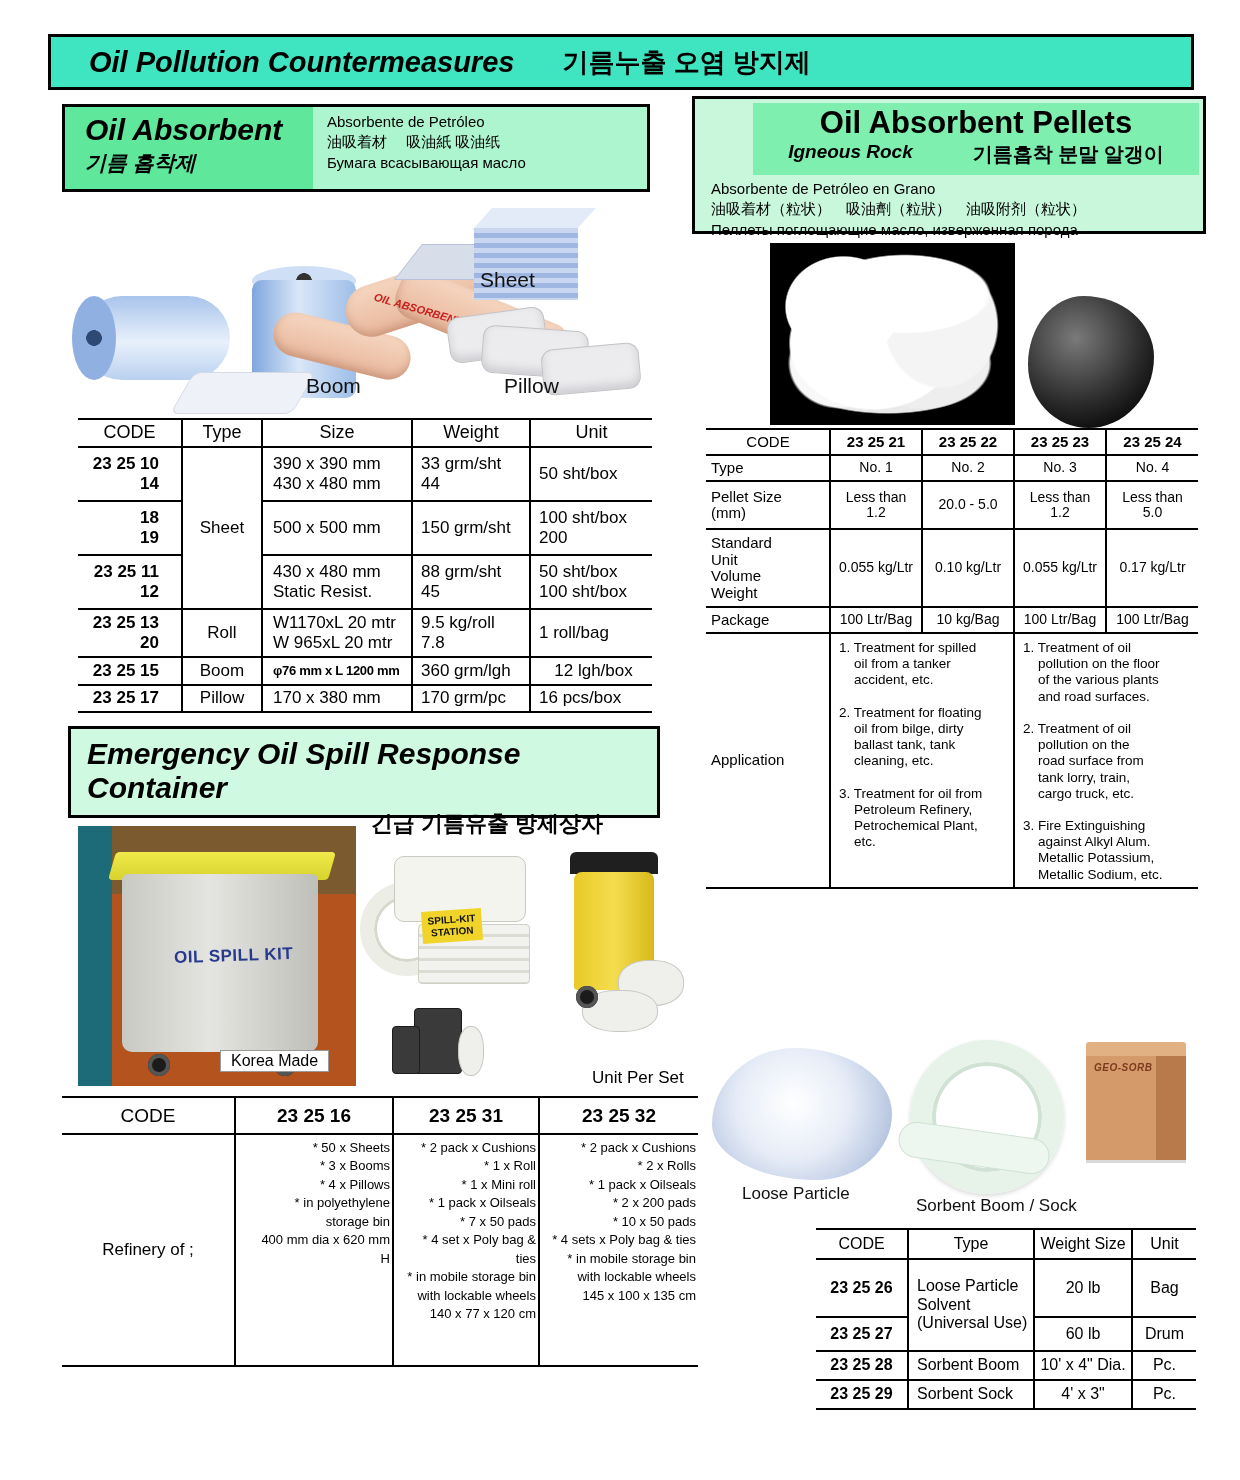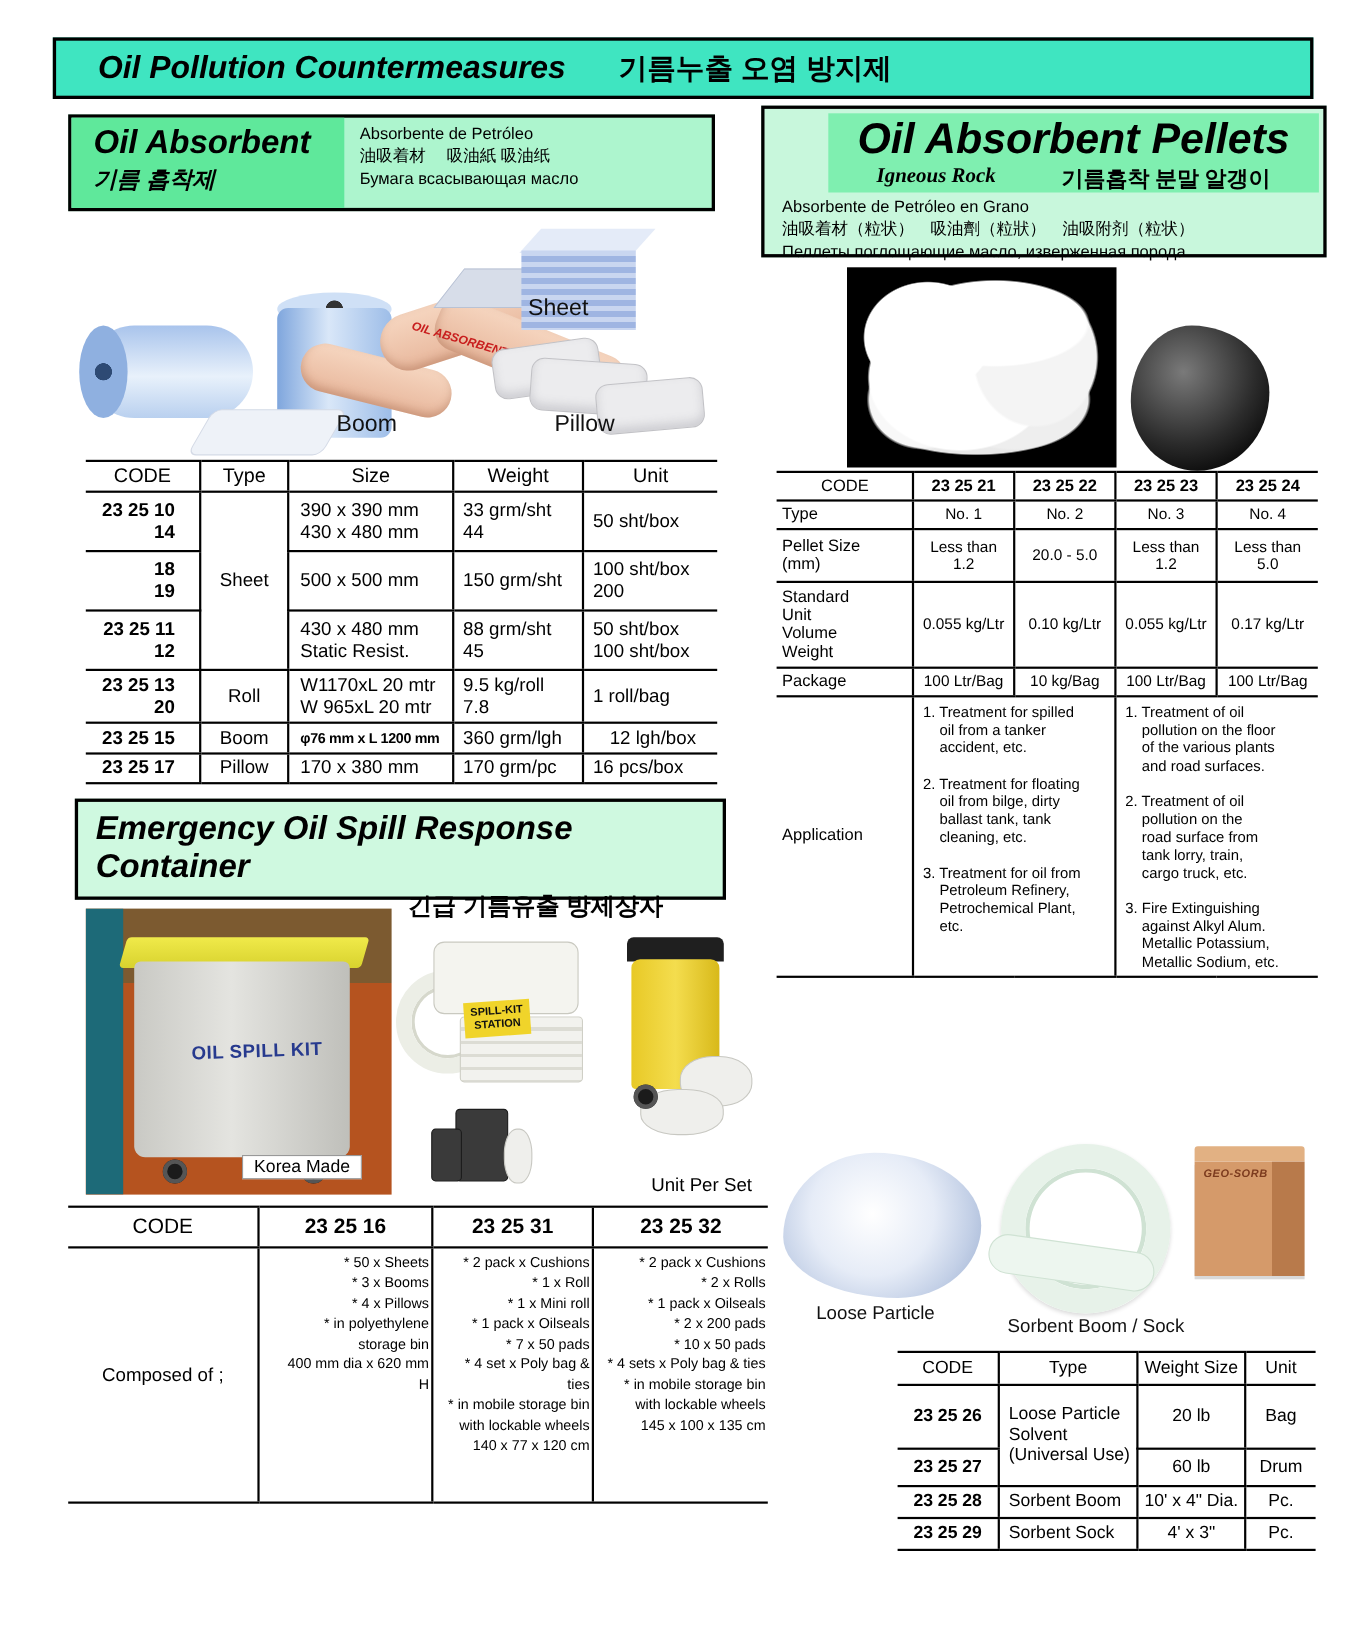--- a/index.html
+++ b/index.html
@@ -17,22 +17,22 @@
 
   .oa-header{left:62px;top:104px;width:588px;height:88px;border:3px solid #000;background:#ADF5CE;
     box-sizing:border-box;display:flex;}
   .oa-header .lft{background:#5FE89B;padding:6px 18px 4px 20px;min-width:210px;}
   .oa-header .lft .t{font-size:30px;font-weight:700;font-style:italic;}
   .oa-header .lft .k{font-size:21px;font-weight:700;font-style:italic;margin-top:2px;}
   .oa-header .rgt{padding:5px 0 0 14px;font-size:15px;line-height:1.35;}
 
   .pel-header{left:692px;top:96px;width:514px;height:138px;border:3px solid #000;background:#C8F7DC;box-sizing:border-box;}
   .pel-band{position:absolute;left:58px;top:4px;right:4px;height:72px;background:#7FEFB0;text-align:center;}
-  .pel-band .t{font-size:39px;font-weight:700;font-style:italic;margin-top:2px;}
-  .pel-band .row2{display:flex;justify-content:center;gap:60px;margin-top:0px;font-family:Liberation Serif, serif;}
+  .pel-band .t{font-size:31px;font-weight:700;margin-top:2px;}
+  .pel-band .row2{display:flex;justify-content:center;gap:60px;margin-top:0px;}
   .pel-band .ig{font-size:19px;font-weight:700;font-style:italic;}
   .pel-band .ko{font-size:20px;font-weight:700;}
   .pel-sub{position:absolute;left:16px;top:80px;font-size:15px;line-height:1.35;}
 
   .em-header{left:68px;top:726px;width:592px;height:92px;border:3px solid #000;background:#CFF9E0;box-sizing:border-box;padding:8px 14px 0 16px;}
   .em-header .t{font-size:30px;font-weight:700;font-style:italic;}
   .em-header .k{font-size:22px;font-weight:700;text-align:right;padding-right:40px;margin-top:4px;}
 
   .nf-header{left:710px;top:888px;width:494px;height:140px;border:3px solid #000;background:#C8F7DC;box-sizing:border-box;}
   .nf-band{position:absolute;left:0;top:0;right:0;height:76px;background:#7FEFB0;padding:4px 10px 0 28px;box-sizing:border-box;}
@@ -395,21 +395,21 @@
         <col style="width:159px">
       </colgroup>
     <tbody>
         <tr style="height:37px">
       <td class="lab">CODE</td>
       <td class="vl codes">23 25 16</td>
       <td class="vl codes">23 25 31</td>
       <td class="vl codes">23 25 32</td>
     </tr>
     <tr style="height:232px">
-      <td class="lab2">Composed of ;</td>
+      <td class="lab2">Refinery of ;</td>
       <td class="vl comp prew">* 50 x Sheets
 * 3 x Booms
 * 4 x Pillows
 * in polyethylene
    storage bin
    400 mm dia x 620 mm H</td>
       <td class="vl comp prew">* 2 pack x Cushions
 * 1 x Roll
 * 1 x Mini roll
 * 1 pack x Oilseals

